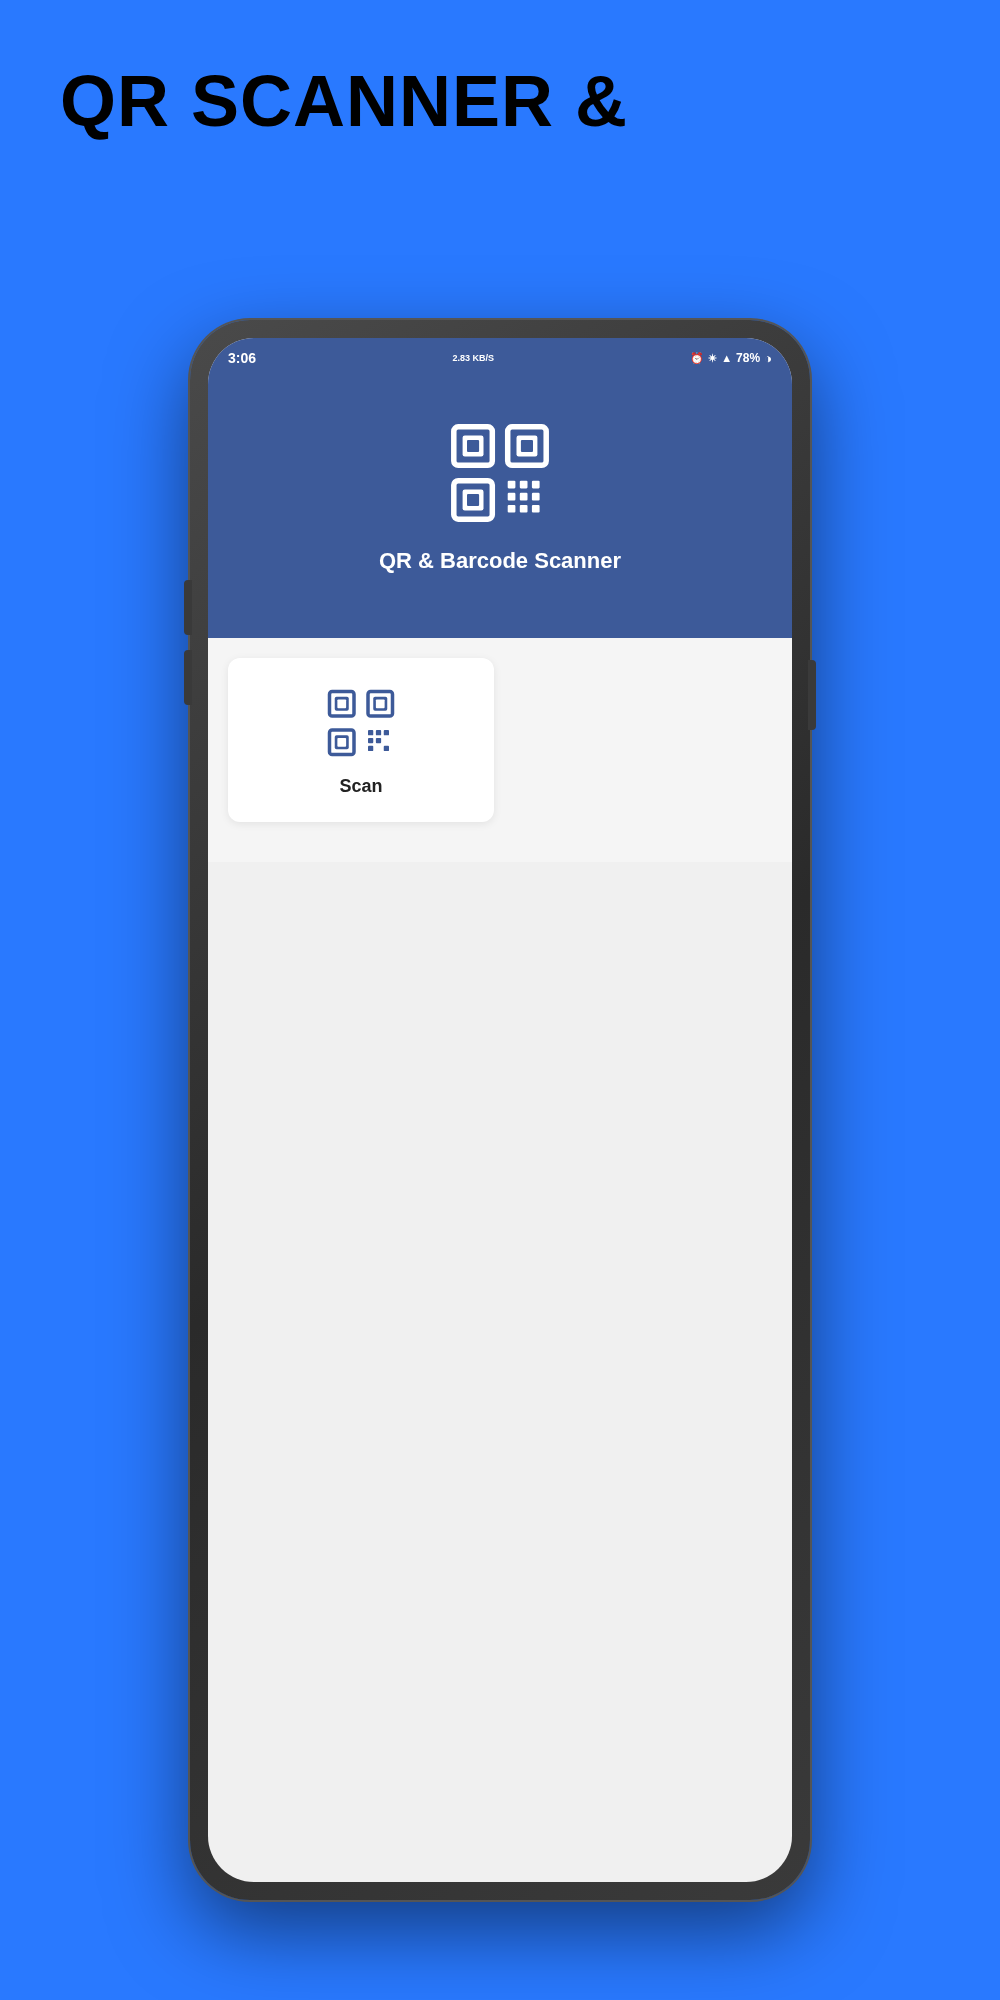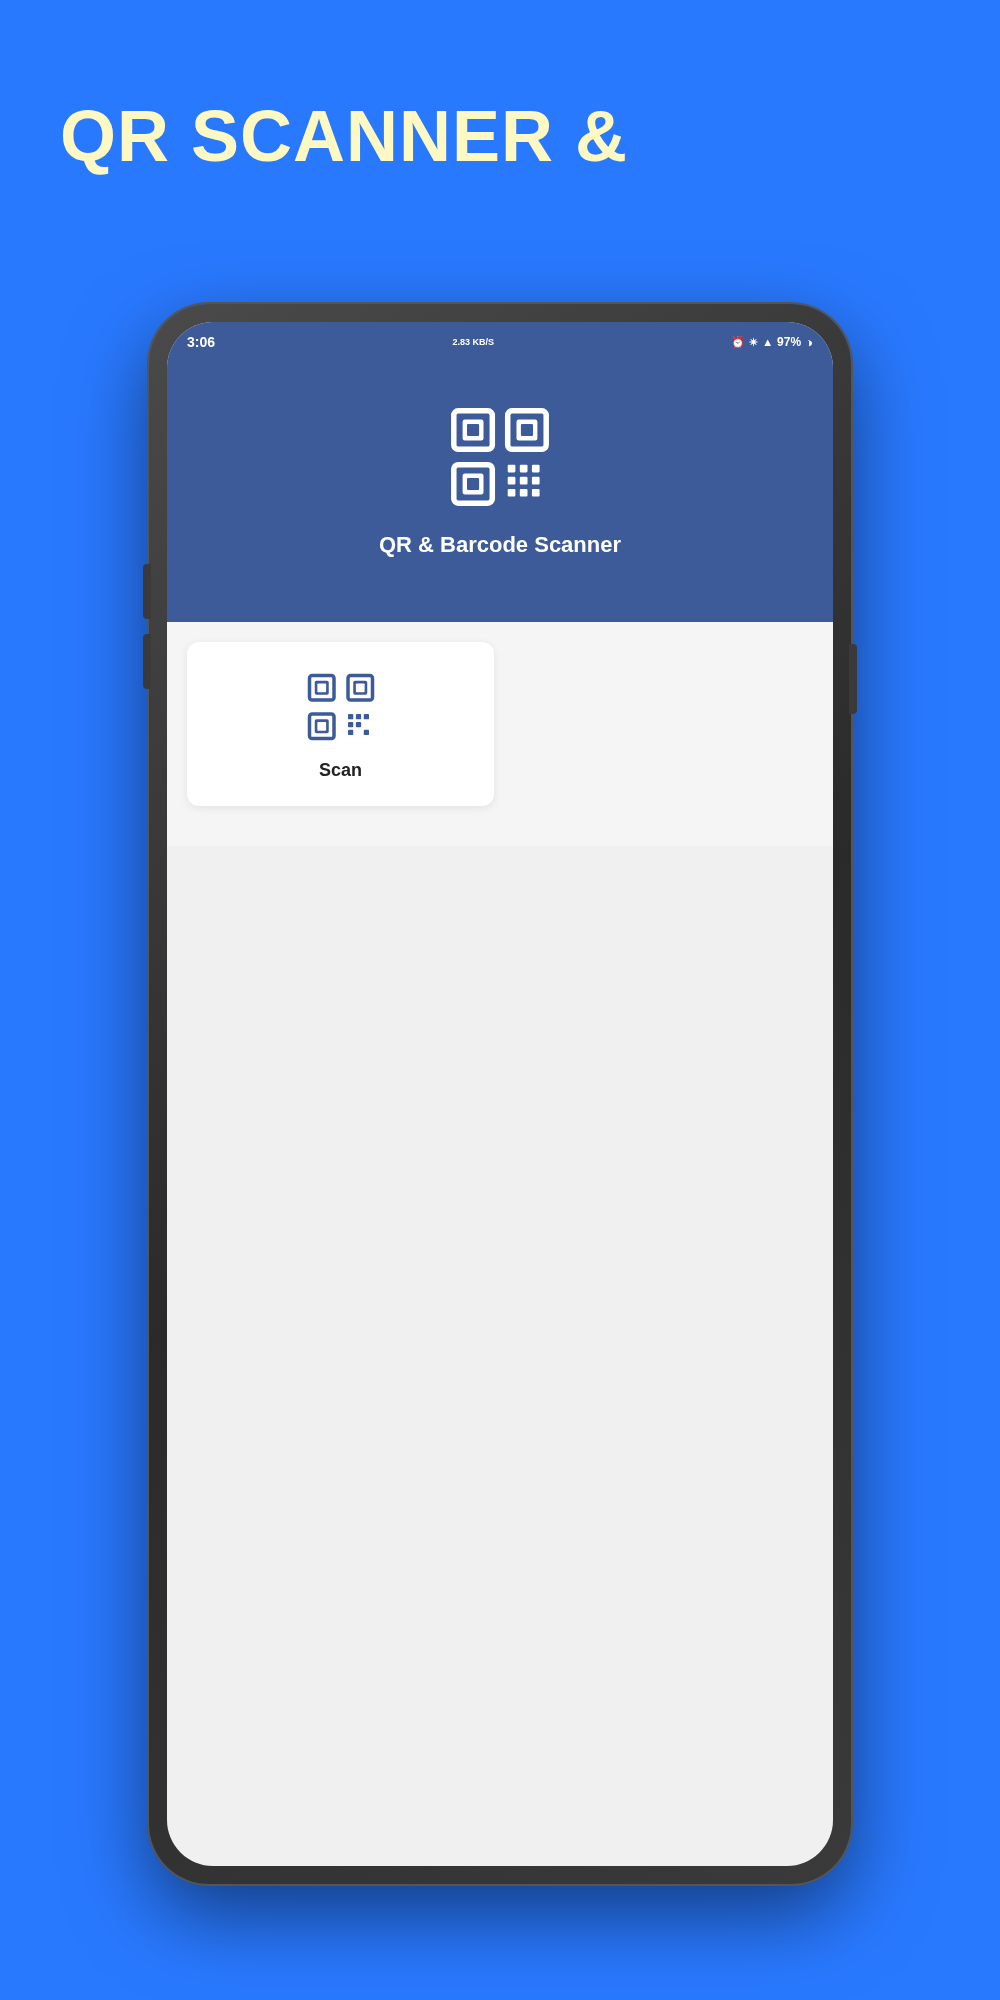--- a/index.html
+++ b/index.html
@@ -11,35 +11,34 @@
       font-family: 'Arial Black', 'Arial Bold', Arial, sans-serif;
       overflow: hidden;
       position: relative;
     }
 
     .bg-title {
       position: absolute;
       top: 60px;
       left: 60px;
       right: 60px;
-      color: #fef9c3;
+      color: #000000;
       font-size: 72px;
       font-weight: 900;
       line-height: 1.15;
       text-transform: uppercase;
       letter-spacing: 1px;
-      margin-top: 35px;
     }
 
     .phone-wrapper {
       position: absolute;
-      top: 304px;
+      top: 320px;
       left: 50%;
       transform: translateX(-50%);
-      width: 702px;
+      width: 620px;
       height: 1580px;
     }
 
     
     .phone-shell {
       position: absolute;
       inset: 0;
       background: linear-gradient(145deg, #4a4a4a, #2a2a2a, #3a3a3a);
       border-radius: 60px;
       box-shadow:
@@ -211,21 +210,21 @@
           <span>
             <span>2.83</span>
             <span>KB/S</span>
           </span>
         </div>
         <div class="status-right">
 
           <span style="font-size:11px;">⏰</span>
           <span style="font-size:11px;">✴</span>
           <span style="font-size:11px;">▲</span>
-          <span style="font-size:12px;">97%</span>
+          <span style="font-size:12px;">78%</span>
           <span style="font-size:13px;">◑</span>
         </div>
       </div>
 
       <div class="app-header">
 
         <svg class="qr-icon-large" viewBox="0 0 100 100" xmlns="http://www.w3.org/2000/svg">
 
           <rect x="8" y="8" width="35" height="35" rx="4" fill="none" stroke="white" stroke-width="5"></rect>
 

